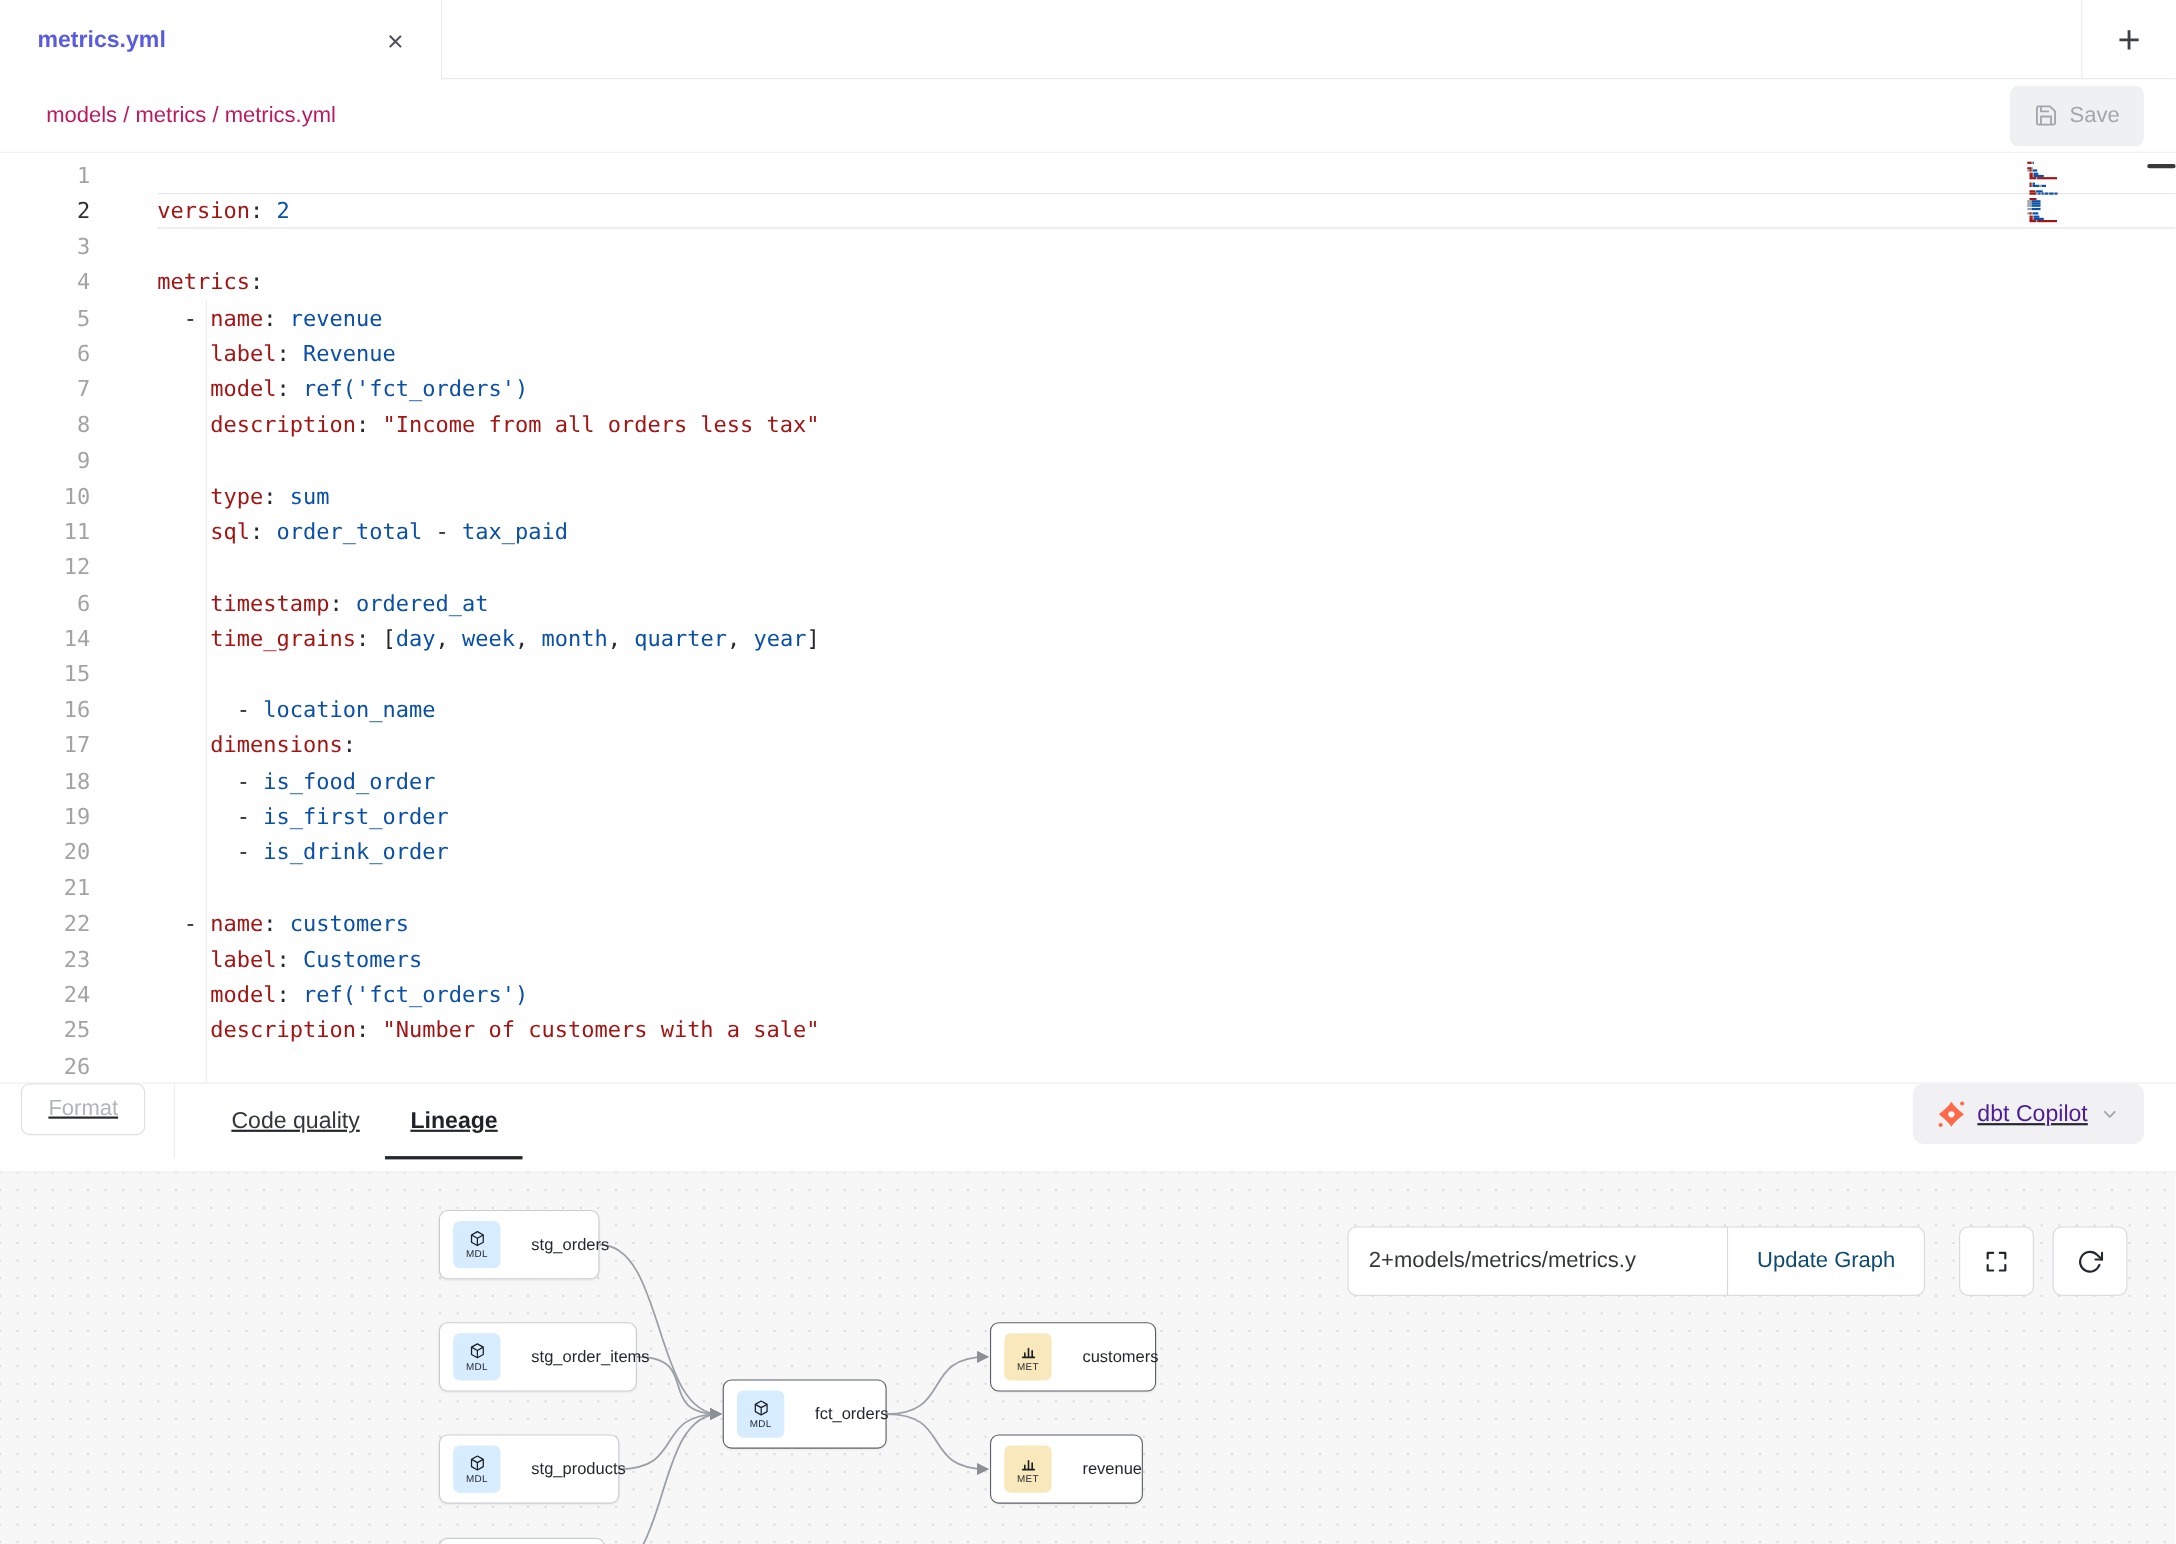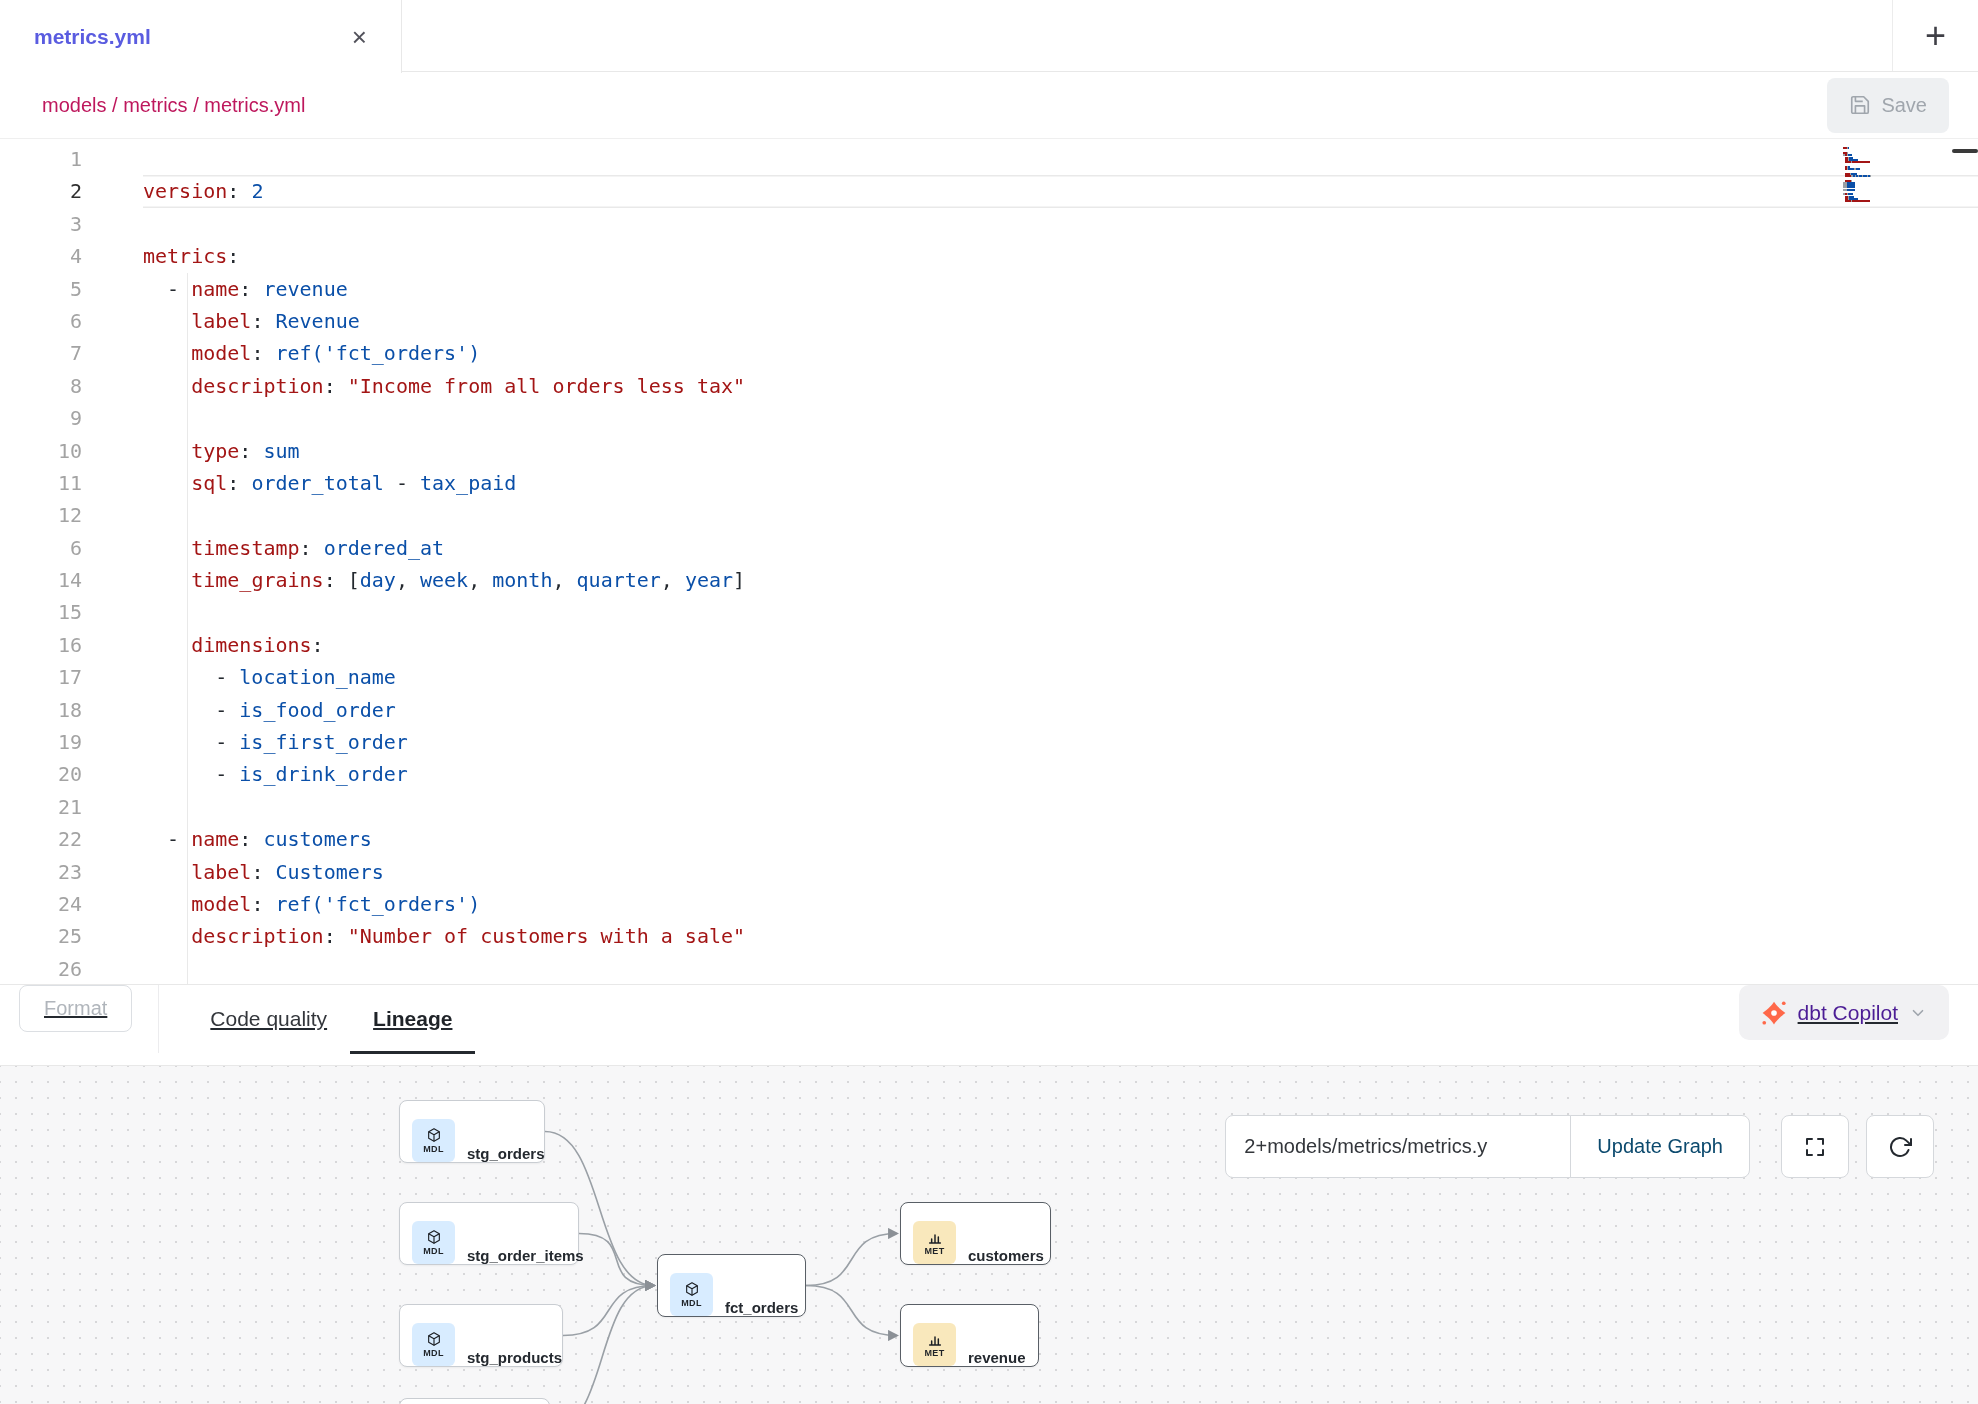--- a/index.html
+++ b/index.html
@@ -64,21 +64,21 @@
   .copilot-btn .dbt-mark { fill:var(--dbt,#ff6849); }
 
   
   .lineage { height:338px; position:relative; overflow:hidden;
     background-color:#f7f7f8;
     background-image: radial-gradient(circle, #d7d7d9 1.2px, transparent 1.3px);
     background-size:16px 16px; background-position:8px 8px; }
   .edges { position:absolute; inset:0; width:1978px; height:338px; }
   .canvas { position:absolute; inset:0; }
   .node { position:absolute; background:#fff; border:1px solid #c9cdd2; border-radius:8px;
-    display:flex; align-items:flex-end; gap:12px; padding:0 12px; box-shadow:0 1px 2px rgba(0,0,0,.05);font-weight:bold; }
+    display:flex; align-items:center; gap:28px; padding:0 12px; box-shadow:0 1px 2px rgba(0,0,0,.05); }
   .node.accent { border:1.5px solid #595f66; }
   .node-icon { width:43px; height:43px; border-radius:6px; flex:none;
     display:flex; flex-direction:column; align-items:center; justify-content:center; gap:1px; }
   .node-icon.mdl { background:var(--mdl,#d8ecff); }
   .node-icon.met { background:var(--met,#f9e8bc); }
   .node-icon svg { width:16px; height:16px; }
   .node-type { font-size:9px; color:#1f2328; letter-spacing:.3px; }
   .node-label { font-size:15px; color:#24292f; white-space:nowrap; }
 
   .graph-controls { position:absolute; top:49px; right:44px; display:flex; align-items:center; z-index:3; }
@@ -153,22 +153,22 @@
       <div class="code-line"><span class="t-p">    </span><span class="t-k">label</span><span class="t-p">: </span><span class="t-v">Revenue</span><span class="guide"></span></div>
       <div class="code-line"><span class="t-p">    </span><span class="t-k">model</span><span class="t-p">: </span><span class="t-v">ref('fct_orders')</span><span class="guide"></span></div>
       <div class="code-line"><span class="t-p">    </span><span class="t-k">description</span><span class="t-p">: </span><span class="t-s">"Income from all orders less tax"</span><span class="guide"></span></div>
       <div class="code-line">&nbsp;<span class="guide"></span></div>
       <div class="code-line"><span class="t-p">    </span><span class="t-k">type</span><span class="t-p">: </span><span class="t-v">sum</span><span class="guide"></span></div>
       <div class="code-line"><span class="t-p">    </span><span class="t-k">sql</span><span class="t-p">: </span><span class="t-v">order_total</span><span class="t-p"> - </span><span class="t-v">tax_paid</span><span class="guide"></span></div>
       <div class="code-line">&nbsp;<span class="guide"></span></div>
       <div class="code-line"><span class="t-p">    </span><span class="t-k">timestamp</span><span class="t-p">: </span><span class="t-v">ordered_at</span><span class="guide"></span></div>
       <div class="code-line"><span class="t-p">    </span><span class="t-k">time_grains</span><span class="t-p">: [</span><span class="t-v">day</span><span class="t-p">, </span><span class="t-v">week</span><span class="t-p">, </span><span class="t-v">month</span><span class="t-p">, </span><span class="t-v">quarter</span><span class="t-p">, </span><span class="t-v">year</span><span class="t-p">]</span><span class="guide"></span></div>
       <div class="code-line">&nbsp;<span class="guide"></span></div>
+      <div class="code-line"><span class="t-p">      - </span><span class="t-v">location_name</span><span class="guide"></span></div>
       <div class="code-line"><span class="t-p">    </span><span class="t-k">dimensions</span><span class="t-p">:</span><span class="guide"></span></div>
-      <div class="code-line"><span class="t-p">      - </span><span class="t-v">location_name</span><span class="guide"></span></div>
       <div class="code-line"><span class="t-p">      - </span><span class="t-v">is_food_order</span><span class="guide"></span></div>
       <div class="code-line"><span class="t-p">      - </span><span class="t-v">is_first_order</span><span class="guide"></span></div>
       <div class="code-line"><span class="t-p">      - </span><span class="t-v">is_drink_order</span><span class="guide"></span></div>
       <div class="code-line">&nbsp;<span class="guide"></span></div>
       <div class="code-line"><span class="t-p">  - </span><span class="t-k">name</span><span class="t-p">: </span><span class="t-v">customers</span><span class="guide"></span></div>
       <div class="code-line"><span class="t-p">    </span><span class="t-k">label</span><span class="t-p">: </span><span class="t-v">Customers</span><span class="guide"></span></div>
       <div class="code-line"><span class="t-p">    </span><span class="t-k">model</span><span class="t-p">: </span><span class="t-v">ref('fct_orders')</span><span class="guide"></span></div>
       <div class="code-line"><span class="t-p">    </span><span class="t-k">description</span><span class="t-p">: </span><span class="t-s">"Number of customers with a sale"</span><span class="guide"></span></div>
       <div class="code-line">&nbsp;<span class="guide"></span></div>
     </div>

